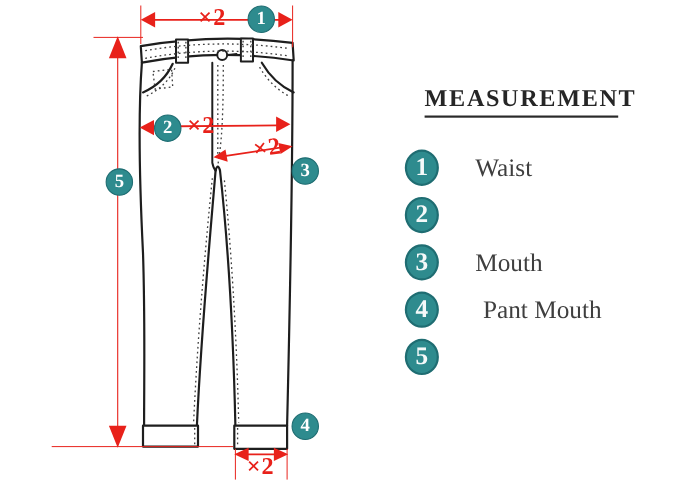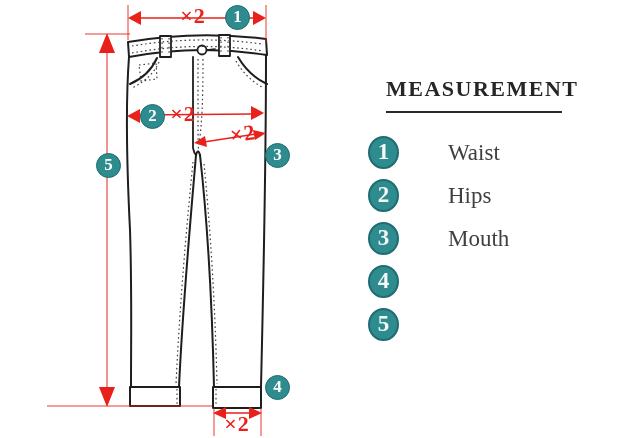--- a/index.html
+++ b/index.html
@@ -17,32 +17,32 @@
   
   .x2{
     position:absolute;color:#e8211a;font-weight:600;font-size:22px;line-height:24px;
     text-align:center;width:44px;letter-spacing:1px;
   }
   .x2.tilt{transform:rotate(-8deg);}
   
   .legend-title{
     position:absolute;left:386px;top:76px;width:176px;text-align:center;
     font-size:22px;letter-spacing:1.5px;color:#262626;font-weight:600;
-    padding-bottom:9px;border-bottom:2px solid #2a2a2a;
+    padding-bottom:3px;border-bottom:2px solid #2a2a2a;
   }
   .legend{
     position:absolute;left:368px;top:136px;display:flex;flex-direction:column;gap:10px;
   }
   .legend-row{display:flex;align-items:center;height:33px;}
   .legend-badge{
     width:31px;height:33px;border-radius:50%;flex:0 0 31px;
     background:#2e8b8e;border:2px solid #1f6d72;box-sizing:border-box;
     color:#f4f9f9;font-weight:bold;font-size:23px;line-height:28px;text-align:center;
   }
-  .legend-label{margin-left:49px;font-size:23px;color:#3f3f3f;white-space:nowrap;}
+  .legend-label{margin-left:33px;font-size:23px;color:#3f3f3f;white-space:nowrap;}
   .legend-row.indent .legend-label{margin-left:40px;}
 </style>
 </head>
 <body>
 
 <div class="canvas">
 
   <svg width="621" height="438" viewBox="0 0 621 438">
 
     <g fill="none" stroke="#1e1e1e" stroke-width="2" stroke-linecap="round" stroke-linejoin="round">
@@ -137,27 +137,27 @@
 
   <div class="legend-title">MEASUREMENT</div>
 
   <div class="legend">
     <div class="legend-row">
       <div class="legend-badge">1</div>
       <div class="legend-label">Waist</div>
     </div>
     <div class="legend-row">
       <div class="legend-badge">2</div>
-      <div class="legend-label">Hips</div>
     </div>
     <div class="legend-row">
       <div class="legend-badge">3</div>
       <div class="legend-label">Mouth</div>
     </div>
     <div class="legend-row indent">
       <div class="legend-badge">4</div>
+      <div class="legend-label">Pant Mouth</div>
     </div>
     <div class="legend-row indent">
       <div class="legend-badge">5</div>
     </div>
   </div>
 
 </div>
 
 </body></html>

